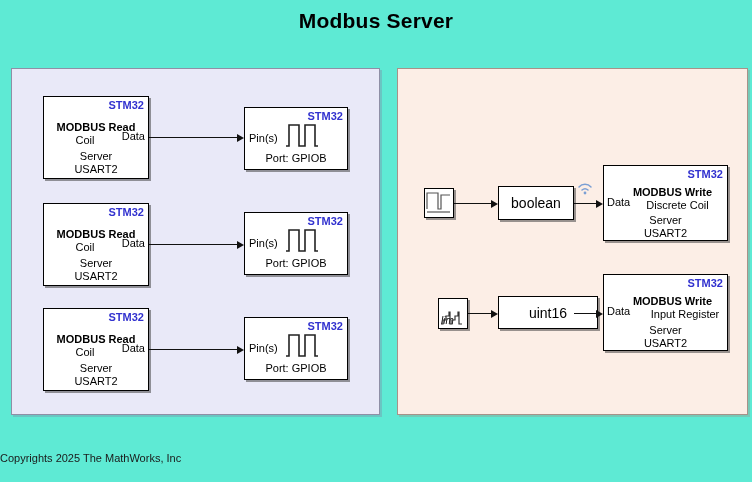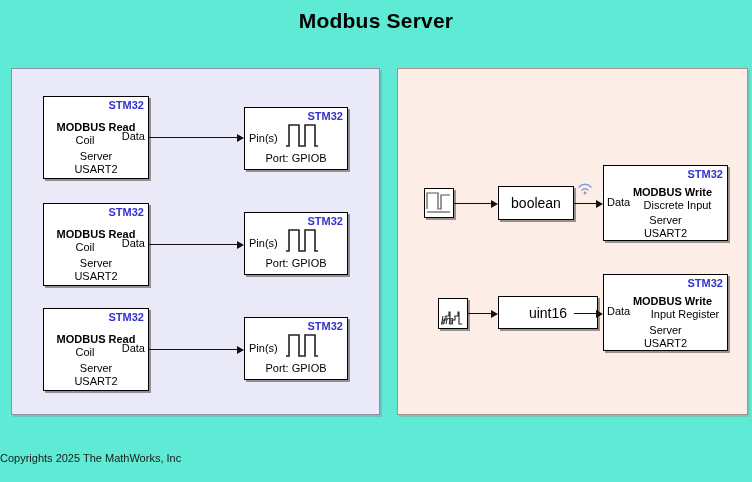--- a/index.html
+++ b/index.html
@@ -119,21 +119,21 @@
       <circle cx="8" cy="12" r="1.4" fill="#7b9fd4"></circle>
     </svg>
 
     <div class="wire" style="left:176px;top:134px;width:22px;"></div>
     <div class="arrow" style="left:198px;top:131px;"></div>
 
     <div class="block" style="left:205px;top:96px;width:125px;height:76px;">
       <span class="chip">STM32</span>
       <span class="bname" style="top:20px;padding-left:14px;box-sizing:border-box;">MODBUS Write</span>
       <span class="port-label" style="left:3px;top:30px;">Data</span>
-      <span class="bline" style="top:33px;padding-left:24px;box-sizing:border-box;">Discrete Input</span>
+      <span class="bline" style="top:33px;padding-left:24px;box-sizing:border-box;">Discrete Coil</span>
       <span class="bline" style="top:48px;">Server</span>
       <span class="bline" style="top:61px;">USART2</span>
     </div>
 
     <div class="block src-block" style="left:40px;top:229px;width:30px;height:31px;">
       <span style="position:absolute;left:2px;top:16px;font-size:10px;font-style:italic;">lim</span>
       <svg width="27" height="19" viewBox="0 0 27 19" style="position:absolute;left:0;top:9px;">
         <path d="M2,16 h2 v-4 h3 v-4 h3 v-4 h1 v12 h2 v-4 h3 v-4 h3 v-4 h1 v12 h3" fill="none" stroke="#333" stroke-width="1.2"></path>
       </svg>
     </div>

